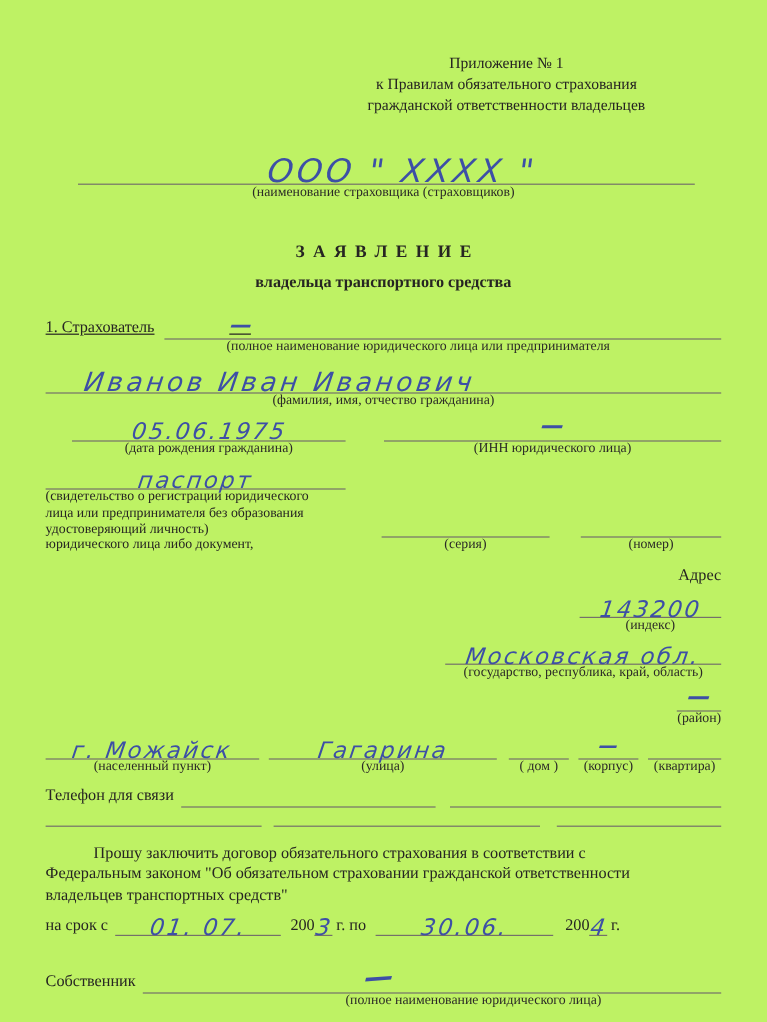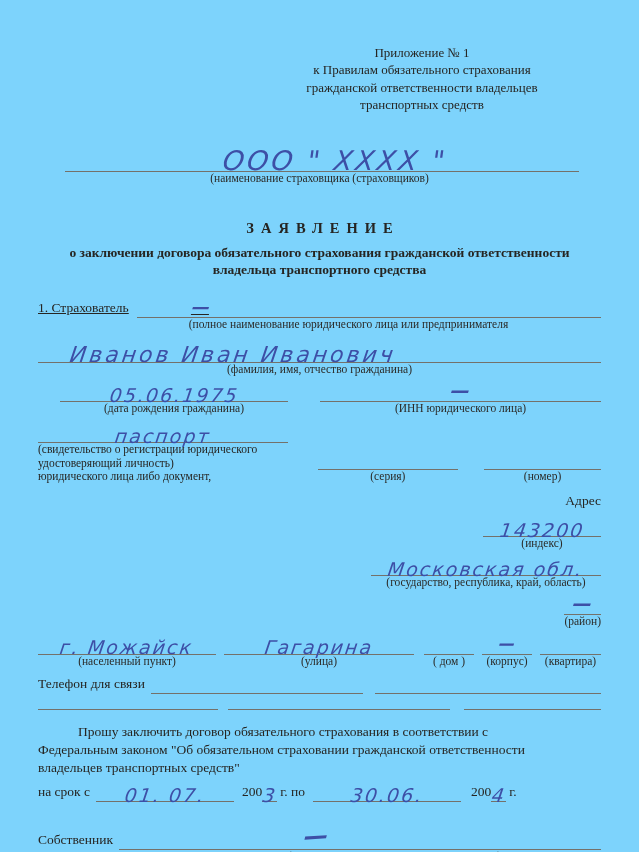--- a/index.html
+++ b/index.html
@@ -7,21 +7,21 @@
     width:639px;height:852px;
     background:#e9e7e2;
     font-family:"Liberation Serif", serif;
     color:#262522;
   }
   .page{
     position:relative;
     width:639px;height:852px;
     box-sizing:border-box;
     padding:44px 38px 0 38px;
-    background:#7dd3fc;
+    background:#bef264;
     overflow:hidden;
     font-size:13.5px;
     line-height:1.25;
   }
   
   .cap{font-size:11.5px;color:#2b2a27;text-align:center;line-height:1.12;}
   .w{border-bottom:1px solid #74716a;display:flex;align-items:flex-end;justify-content:center;box-sizing:border-box;}
   .hand{
     font-family:"DejaVu Sans", sans-serif;
     font-style:italic;
@@ -74,31 +74,29 @@
 </style>
 </head>
 <body>
 
 <div class="page">
 
   <div class="annex">
     <div>Приложение № 1</div>
     <div>к Правилам обязательного страхования</div>
     <div>гражданской ответственности владельцев</div>
-    <div>транспортных средств</div>
   </div>
 
   <div class="w insurer-line">
     <span class="hand insurer-hand">ООО " ХХХХ "</span>
   </div>
   <div class="cap">(наименование страховщика (страховщиков)</div>
 
   <div class="title">ЗАЯВЛЕНИЕ</div>
   <div class="subtitle">
-    <div>о заключении договора обязательного страхования гражданской ответственности</div>
     <div>владельца транспортного средства</div>
   </div>
 
   <div class="cols s1-label-row">
     <span class="plabel">1. Страхователь</span>
     <span class="w flex1" style="margin-left:8px;">
       <span class="hand dash" style="margin-left:55px;font-size:18px;">—</span>
     </span>
   </div>
   <div class="cap cap-indent1">(полное наименование юридического лица или предпринимателя</div>
@@ -123,20 +121,21 @@
     </div>
   </div>
 
   <div class="cols" style="margin-top:2px;">
     <div class="fld" style="width:252px;">
       <div class="w h26">
           <span class="hand med">паспорт</span>
         </div>
       <div class="doc-caps">
         <div>(свидетельство о регистрации юридического</div>
+        <div>лица или предпринимателя без образования</div>
         <div>удостоверяющий личность)</div>
         <div>юридического лица либо документ,</div>
       </div>
     </div>
     <div class="fld" style="margin-left:30px;width:142px;">
       <div class="w h26"></div>
       <div class="cap">(серия)</div>
     </div>
     <div class="fld" style="margin-left:26px;width:118px;">
       <div class="w h26"></div>

